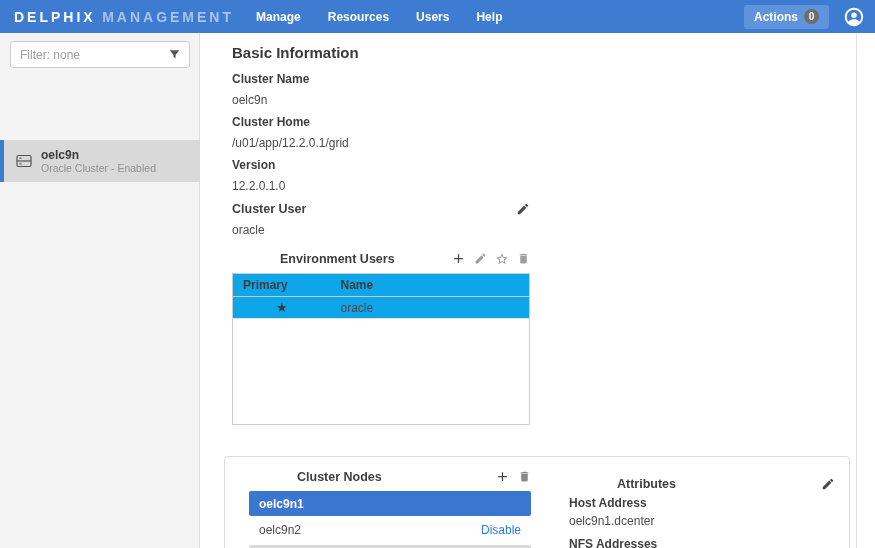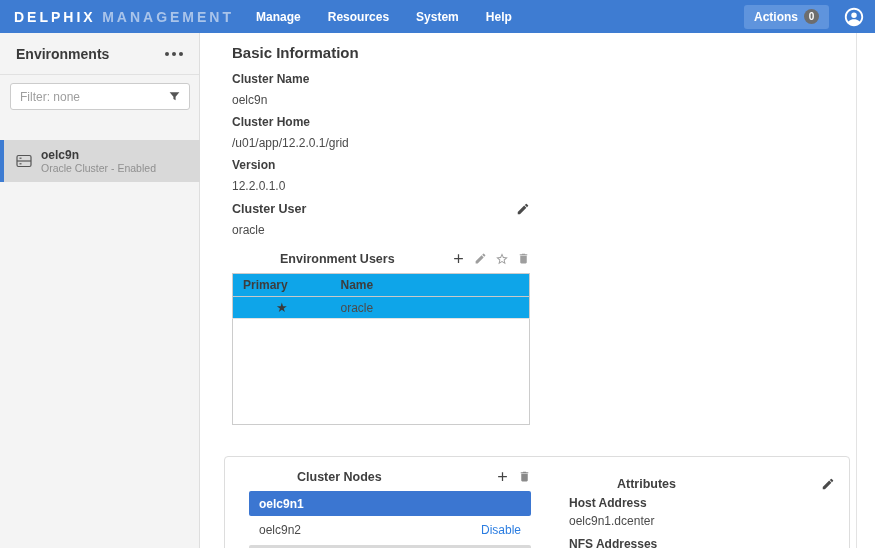--- a/index.html
+++ b/index.html
@@ -126,47 +126,39 @@
 <div class="screen">
 
   <header class="topbar">
     <div class="logo">
       <span class="logo-primary">DELPHIX</span>
       <span class="logo-secondary">MANAGEMENT</span>
     </div>
     <nav class="topnav">
       <span class="nav-item">Manage</span>
       <span class="nav-item">Resources</span>
-      <span class="nav-item">System</span>
+      <span class="nav-item">Users</span>
       <span class="nav-item">Help</span>
     </nav>
     <div class="topbar-right">
       <button class="actions-btn">
         <span>Actions</span>
         <span class="badge">0</span>
       </button>
       <span class="avatar">
         <span>
           <svg width="22" height="22" viewBox="0 0 24 24" fill="#ffffff">
             <path d="M12 2C6.48 2 2 6.48 2 12s4.48 10 10 10 10-4.48 10-10S17.52 2 12 2zm0 2a8 8 0 0 1 8 8 7.96 7.96 0 0 1-1.68 4.9C16.1 15.07 13.97 14.5 12 14.5s-4.1.57-6.32 2.4A7.96 7.96 0 0 1 4 12a8 8 0 0 1 8-8zm0 3a3 3 0 1 0 0 6 3 3 0 0 0 0-6z"></path>
           </svg>
         </span>
       </span>
     </div>
   </header>
 
   <aside class="sidebar">
-    <div class="sidebar-header">
-      <span class="sidebar-title">Environments</span>
-      <span class="more-dots">
-          <i></i>
-          <i></i>
-          <i></i>
-        </span>
-    </div>
     <div class="filter-wrap">
       <input type="text" placeholder="Filter: none" style="">
       <span class="filter-icon">
         <svg width="13" height="13" viewBox="0 0 24 24" fill="#555555">
           <path d="M3 4h18l-7 8.5V19l-4-2.5v-4L3 4z"></path>
         </svg>
       </span>
     </div>
     <div class="env-item">
       <span>

